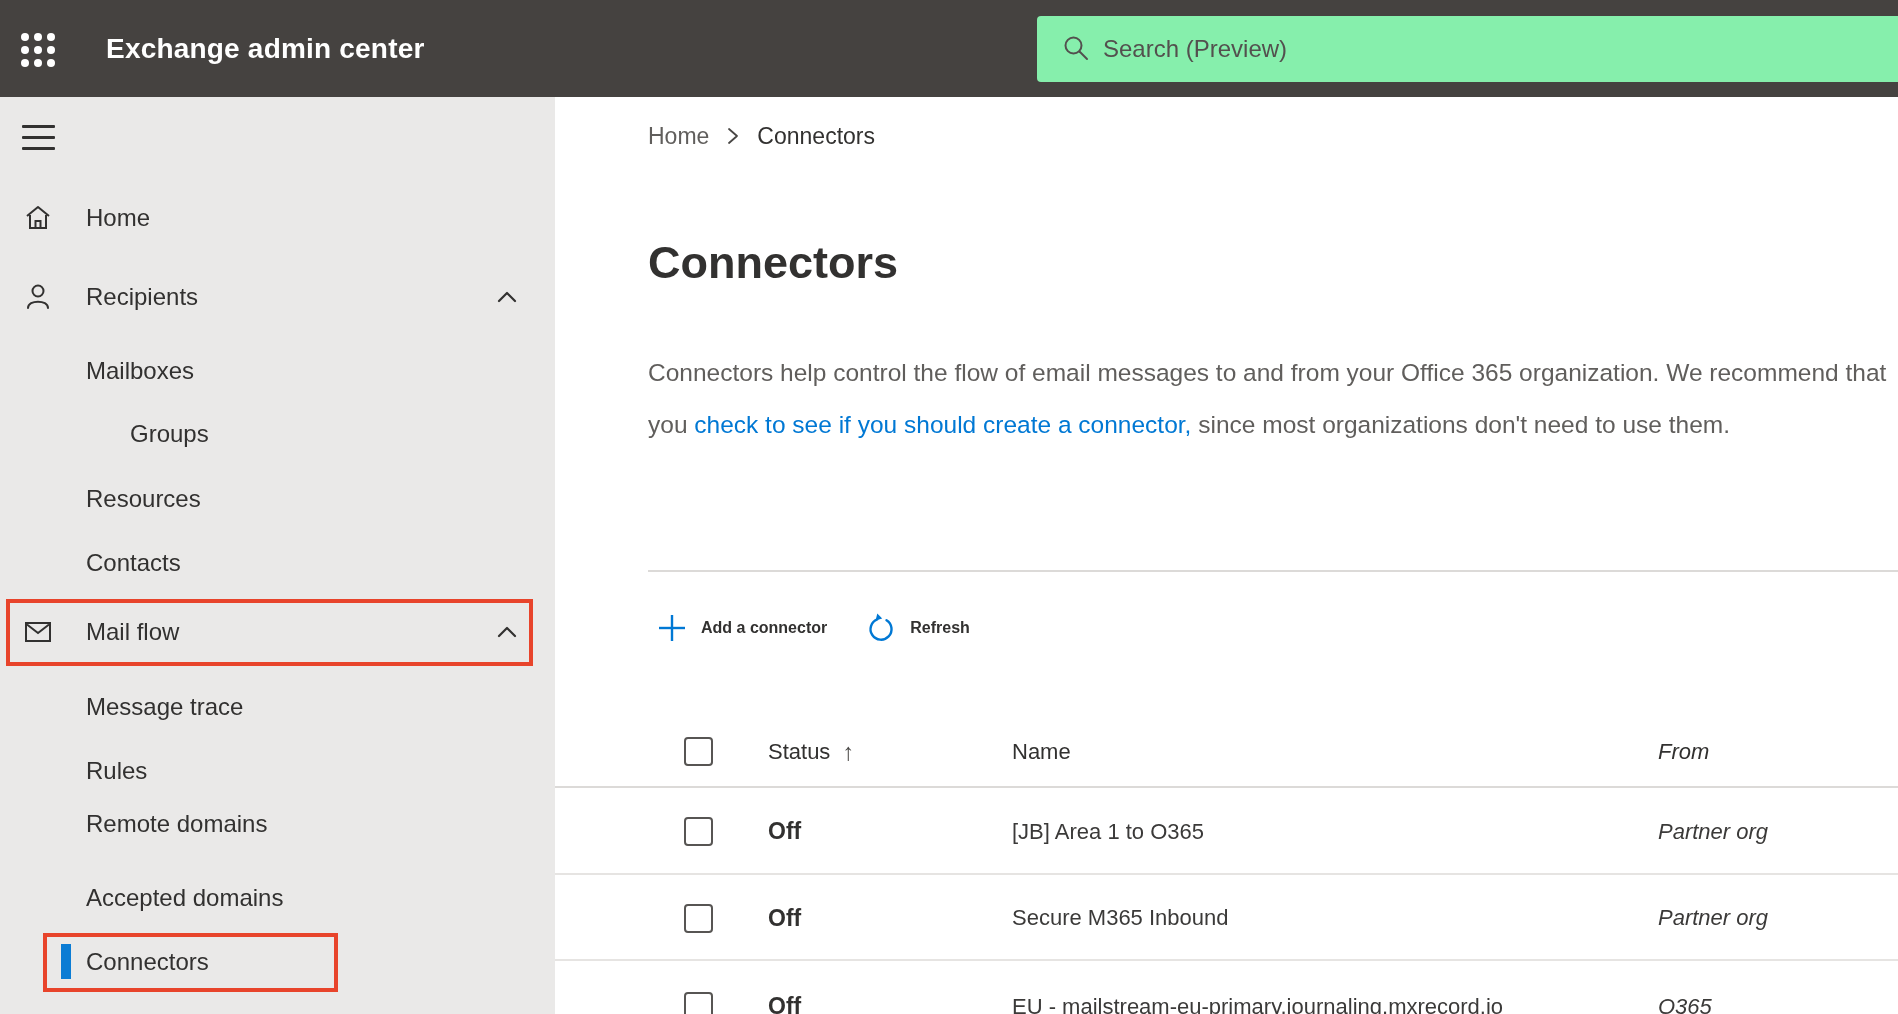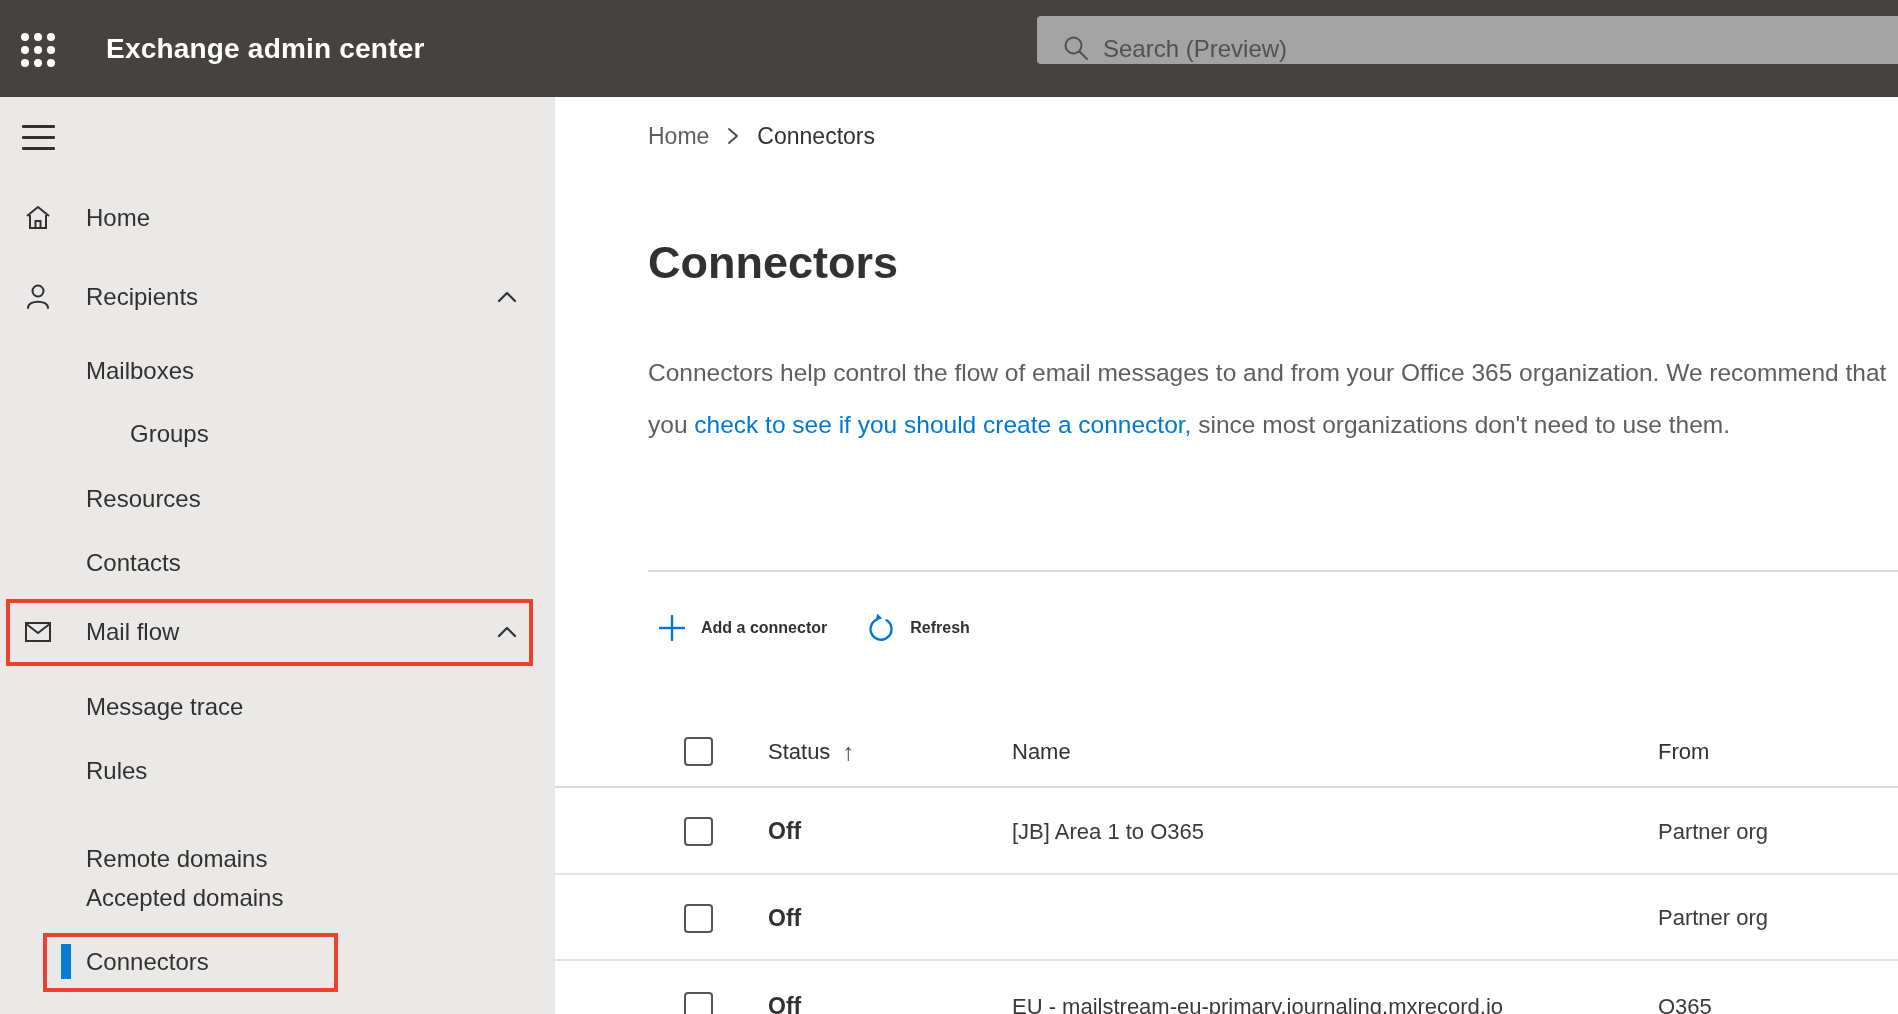--- a/index.html
+++ b/index.html
@@ -7,21 +7,21 @@
     width:1898px;height:1014px;position:relative;overflow:hidden;
     font-family:"Liberation Sans", sans-serif;background:#fff;
     -webkit-font-smoothing:antialiased;
   }
   
   .topbar{position:absolute;left:0;top:0;width:1898px;height:97px;background:#454240;}
   .waffle-btn{position:absolute;left:12px;top:24px;width:52px;height:52px;background:transparent;border:none;cursor:pointer;padding:0;}
   .waffle-grid{display:grid;grid-template-columns:repeat(3,8px);grid-gap:5px;width:34px;margin:0 auto;}
   .waffle-grid i{width:8px;height:8px;border-radius:50%;background:#fff;display:block;}
   .app-title{position:absolute;left:106px;top:0;height:97px;line-height:97px;color:#fff;font-size:28px;font-weight:600;letter-spacing:.2px;white-space:nowrap;}
-  .searchbox{position:absolute;left:1037px;top:16px;width:861px;height:48px;background:#a3a3a3;border-radius:4px 0 0 4px;text-decoration:underline;}
+  .searchbox{position:absolute;left:1037px;top:16px;width:861px;height:66px;background:#86efac;border-radius:4px 0 0 4px;text-decoration:underline;}
   .search-icon{position:absolute;left:24px;top:17px;}
   .search-input{position:absolute;left:64px;top:0;width:760px;height:63px;border:none;background:transparent;outline:none;font-family:"Liberation Sans",sans-serif;font-size:24px;color:#323130;}
   .search-input::placeholder{color:#53504e;opacity:1;}
   
   .sidebar{position:absolute;left:0;top:97px;width:555px;height:917px;background:#eae9e8;}
   .hamburger{position:absolute;left:22px;top:28px;width:33px;height:25px;display:flex;flex-direction:column;justify-content:space-between;background:none;border:none;cursor:pointer;padding:0;}
   .hamburger i{display:block;height:3px;background:#323130;border-radius:1px;}
   .nav-row{position:absolute;left:0;width:555px;height:48px;cursor:pointer;}
   .nav-row .nicon{position:absolute;left:22px;top:50%;transform:translateY(-50%);width:32px;height:32px;}
   .nav-row .nlabel{position:absolute;left:86px;top:50%;transform:translateY(-50%);font-size:24px;color:#323130;white-space:nowrap;}
@@ -39,21 +39,21 @@
   .desc a{color:#0078d4;text-decoration:none;cursor:pointer;}
   .divider-top{position:absolute;left:93px;top:473px;width:1250px;height:2px;background:#dcdad8;}
   .toolbar{position:absolute;left:101px;top:502px;height:58px;display:flex;align-items:center;gap:38px;}
   .tbtn{display:flex;align-items:center;gap:13px;background:none;border:none;cursor:pointer;padding:0;font-family:"Liberation Sans",sans-serif;font-size:16px;font-weight:600;color:#323130;white-space:nowrap;}
   
   .trow{position:absolute;left:0;width:1343px;box-sizing:border-box;}
   .cell{position:absolute;top:0;height:100%;display:flex;align-items:center;white-space:nowrap;text-align:center;}
   .c-check{left:129px;}
   .c-status{left:213px;}
   .c-name{left:457px;}
-  .c-from{left:1103px;}
+  .c-from{left:1103px;font-style:italic;}
   .thead{top:620px;height:71px;border-bottom:2px solid #dcdad8;font-size:22px;color:#323130;}
   .checkbox{width:29px;height:29px;border:2px solid #575553;border-radius:4px;background:#fff;box-sizing:border-box;cursor:pointer;}
   .sort-arrow{margin-left:12px;font-size:24px;font-weight:400;color:#484644;}
   .data-row{font-size:22px;color:#3b3a39;border-bottom:2px solid #e6e4e2;}
   .data-row .c-status{font-size:23px;font-weight:700;color:#323130;}
   .r1{top:693px;height:85px;}
   .r2{top:780px;height:84px;}
   .r3{top:866px;height:87px;border-bottom:none;}
   svg{display:block;}
 </style>
@@ -147,21 +147,21 @@
       </svg>
     </span>
   </div>
 
   <div class="nav-row" style="top:586px;">
     <span class="nlabel">Message trace</span>
   </div>
   <div class="nav-row" style="top:650px;">
     <span class="nlabel">Rules</span>
   </div>
-  <div class="nav-row" style="top:738px;text-align:center;">
+  <div class="nav-row" style="top:703px;text-align:center;">
     <span class="nlabel">Remote domains</span>
   </div>
   <div class="nav-row" style="top:777px;">
     <span class="nlabel">Accepted domains</span>
   </div>
 
   <div class="annot" style="left:43px;top:836px;width:295px;height:59px;"></div>
   <div class="sel-bar"></div>
   <div class="nav-row" style="top:841px;">
     <span class="nlabel">Connectors</span>
@@ -230,20 +230,21 @@
     <span class="cell c-status">Off</span>
     <span class="cell c-name">[JB] Area 1 to O365</span>
     <span class="cell c-from">Partner org</span>
   </div>
 
   <div class="trow data-row r2">
     <span class="cell c-check">
         <span class="checkbox"></span>
       </span>
     <span class="cell c-status">Off</span>
+    <span class="cell c-name">Secure M365 Inbound</span>
     <span class="cell c-from">Partner org</span>
   </div>
 
   <div class="trow data-row r3">
     <span class="cell c-check">
         <span class="checkbox"></span>
       </span>
     <span class="cell c-status">Off</span>
     <span class="cell c-name">EU - mailstream-eu-primary.journaling.mxrecord.io</span>
     <span class="cell c-from">O365</span>

